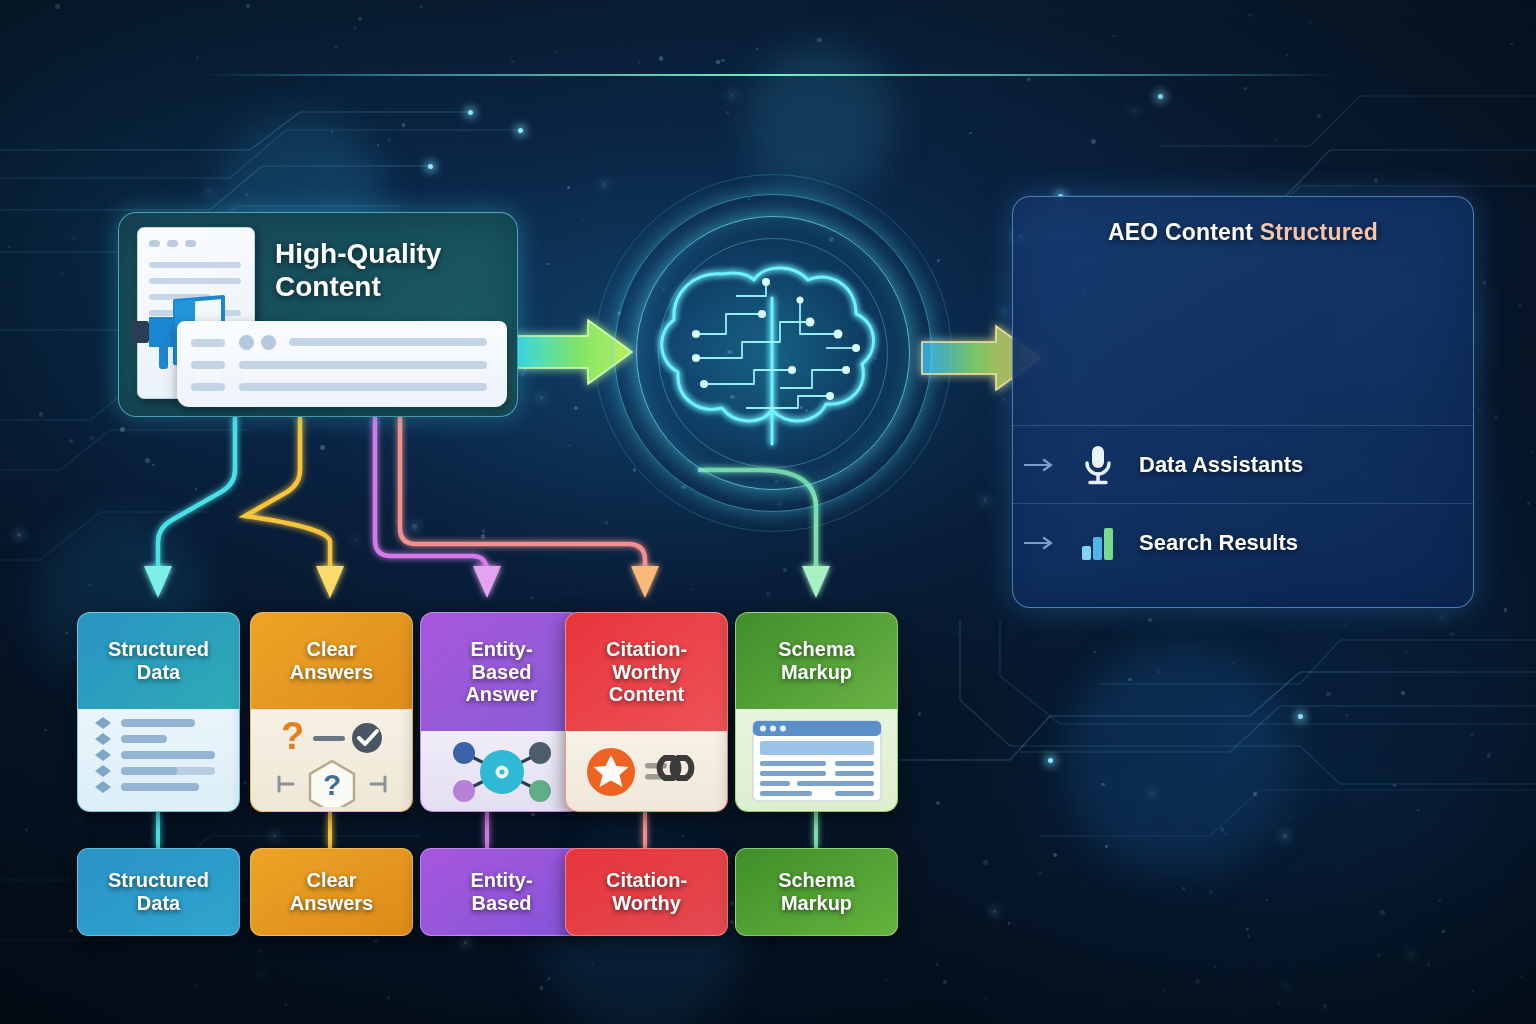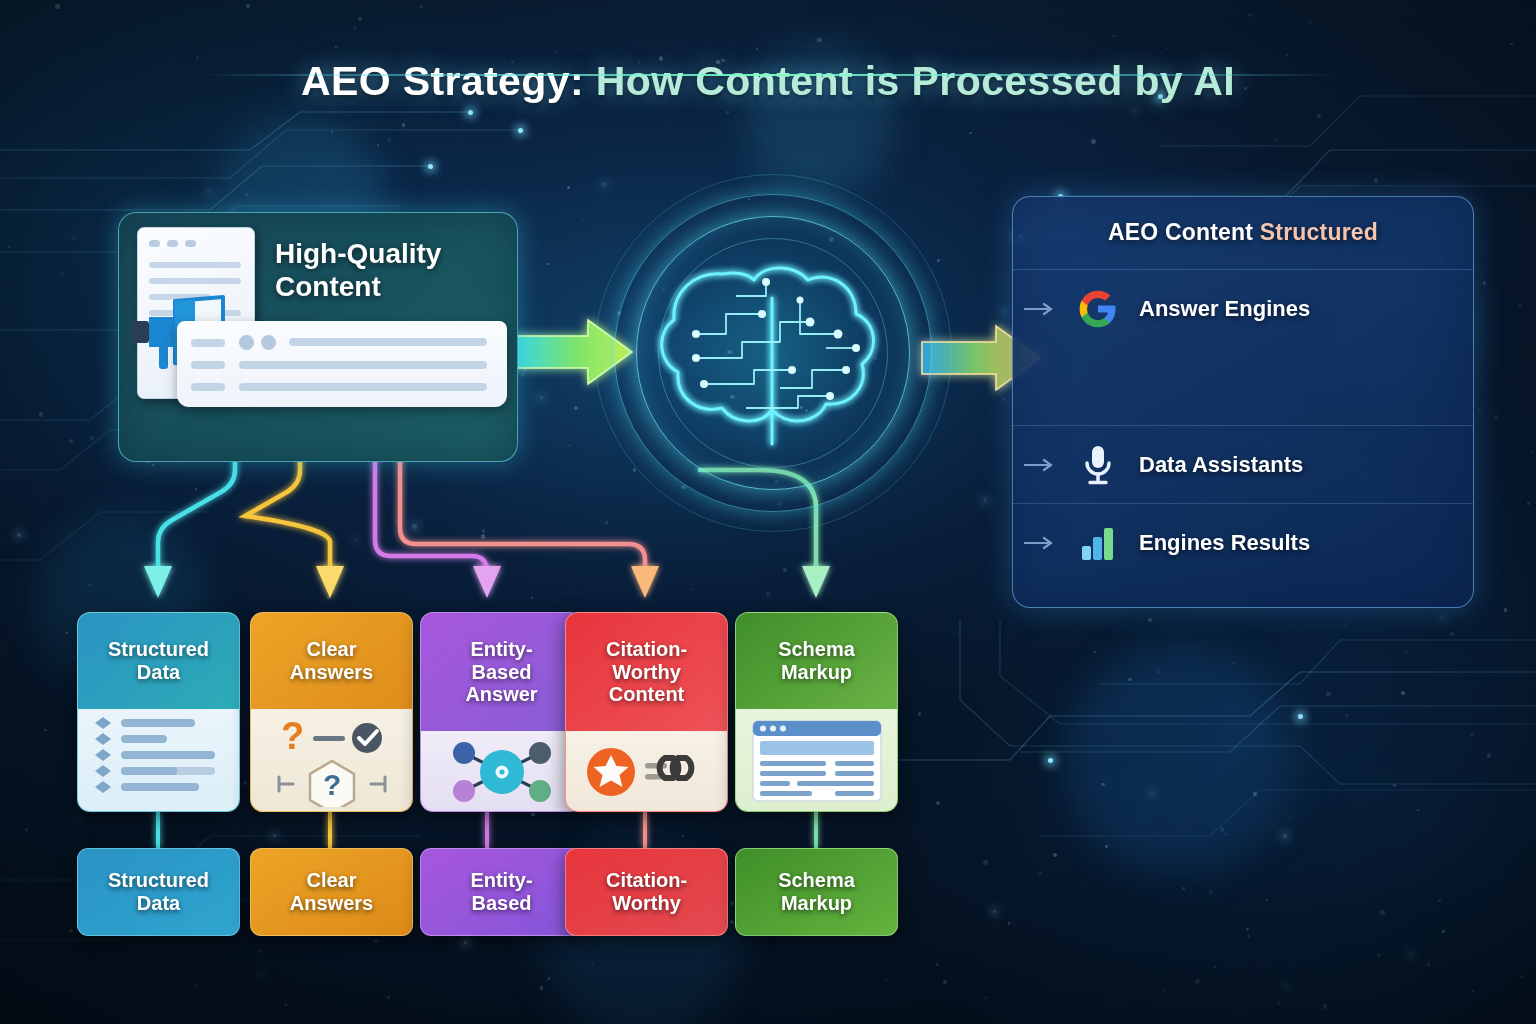--- a/index.html
+++ b/index.html
@@ -38,21 +38,21 @@
   .title .t1{ color:#ffffff; }
   .title .t2{ color:#b6ead9; }
   .title-rule{
     position:absolute; left:200px; top:74px; width:1140px; height:2px;
     background:linear-gradient(90deg, rgba(60,180,220,0) 0%, rgba(90,220,235,.5) 18%, rgba(120,255,200,.95) 50%, rgba(90,220,235,.5) 82%, rgba(60,180,220,0) 100%);
     filter:blur(.6px);
   }
 
   
   .content-card{
-    position:absolute; left:118px; top:212px; width:400px; height:250px;
+    position:absolute; left:118px; top:212px; width:400px; height:205px;
     border-radius:18px;
     background:linear-gradient(135deg, #1b4b5e 0%, #17505c 45%, #1d5f66 100%);
     border:1.5px solid rgba(120,230,245,.55);
     box-shadow:0 0 26px rgba(60,200,230,.38), inset 0 0 40px rgba(10,45,60,.6);
     padding-left:44px;
   }
   .cc-title{
     position:absolute; left:156px; top:24px; width:230px;
     color:#ffffff; font-size:28px; font-weight:bold; line-height:1.18;
     text-shadow:0 2px 6px rgba(0,0,0,.6);
@@ -523,28 +523,20 @@
       <div class="tdot" style="left: 1057.5px; top: 193.5px;"></div>
       <div class="tdot" style="left: 1017.5px; top: 233.5px;"></div>
       <div class="tdot" style="left: 1047.5px; top: 757.5px;"></div>
       <div class="tdot" style="left: 827.5px; top: 757.5px;"></div>
       <div class="tdot" style="left: 1297.5px; top: 713.5px;"></div>
       <div class="tdot" style="left: 1157.5px; top: 93.5px;"></div>
       <div class="tdot" style="left: 207.5px; top: 327.5px;"></div>
     </div>
   <div class="vignette"></div>
 
-  <div class="title-wrap">
-    <div style="position:relative; display:inline-block;">
-      <div class="title">
-        <span class="t1">AEO Strategy:</span>
-        <span class="t2">How Content is Processed by AI</span>
-      </div>
-    </div>
-  </div>
   <div class="title-rule"></div>
 
   <svg class="connectors" viewBox="0 0 1536 1024">
     <defs>
       <linearGradient id="ag" x1="0" y1="0" x2="1" y2="0">
         <stop offset="0%" stop-color="#34d6e8"></stop>
         <stop offset="55%" stop-color="#7fe36a"></stop>
         <stop offset="100%" stop-color="#c9f24e"></stop>
       </linearGradient>
       <linearGradient id="bg2" x1="0" y1="0" x2="1" y2="0">
@@ -702,36 +694,20 @@
           <circle cx="150" cy="62" r="3.5"></circle>
       </g>
     </svg>
   </div>
 
   <div class="panel">
     <div class="panel-title">
       <span class="pw">AEO Content </span><span class="pa">Structured</span>
     </div>
 
-    <div class="prow" style="top:72px;">
-      <div class="parrow">
-        <svg width="34" height="14" viewBox="0 0 34 14">
-            <path d="M0 7 H26 M20 2 L27 7 L20 12" stroke="#7d9dc9" stroke-width="2.2" fill="none" stroke-linecap="round"></path>
-          </svg>
-      </div>
-      <div class="picon">
-        <svg width="40" height="40" viewBox="0 0 48 48">
-          <path fill="#4285F4" d="M45 24c0-1.5-.1-2.9-.4-4.3H24v8.5h11.8c-.5 2.8-2.1 5.1-4.4 6.7v5.5h7.1C42.6 36.5 45 30.8 45 24z"></path>
-          <path fill="#34A853" d="M24 46c6 0 11-2 14.6-5.4l-7.1-5.5c-2 1.3-4.5 2.1-7.5 2.1-5.8 0-10.7-3.9-12.4-9.1H4.3v5.7C7.9 41.1 15.4 46 24 46z"></path>
-          <path fill="#FBBC05" d="M11.6 28.1c-.4-1.3-.7-2.7-.7-4.1s.3-2.8.7-4.1v-5.7H4.3C2.8 17.1 2 20.4 2 24s.8 6.9 2.3 9.8l7.3-5.7z"></path>
-          <path fill="#EA4335" d="M24 10.8c3.3 0 6.2 1.1 8.5 3.3l6.3-6.3C35 4.2 30 2 24 2 15.4 2 7.9 6.9 4.3 14.2l7.3 5.7C13.3 14.7 18.2 10.8 24 10.8z"></path>
-        </svg>
-      </div>
-      <div class="plabel">Answer Engines</div>
-    </div>
 
 
     <div class="prow" style="top:228px;">
       <div class="parrow">
         <svg width="34" height="14" viewBox="0 0 34 14">
             <path d="M0 7 H26 M20 2 L27 7 L20 12" stroke="#7d9dc9" stroke-width="2.2" fill="none" stroke-linecap="round"></path>
           </svg>
       </div>
       <div class="picon">
         <svg width="34" height="44" viewBox="0 0 34 44">
@@ -750,21 +726,21 @@
             <path d="M0 7 H26 M20 2 L27 7 L20 12" stroke="#7d9dc9" stroke-width="2.2" fill="none" stroke-linecap="round"></path>
           </svg>
       </div>
       <div class="picon">
         <svg width="42" height="42" viewBox="0 0 42 42">
           <rect x="5" y="24" width="9" height="14" rx="2" fill="#83d3f7"></rect>
           <rect x="16" y="15" width="9" height="23" rx="2" fill="#4fb5ea"></rect>
           <rect x="27" y="6" width="9" height="32" rx="2" fill="#79da8e"></rect>
         </svg>
       </div>
-      <div class="plabel">Engines Results</div>
+      <div class="plabel">Search Results</div>
     </div>
   </div>
 
   <div class="cat" style="left:77px; background:linear-gradient(140deg,#2a93c4,#2fb7b0); border:1.5px solid rgba(160,235,250,.55);">
     <div class="chead">
       <span>
         <b style="font-weight:bold; display:block;">Structured</b>
         <b style="font-weight:bold; display:block;">Data</b>
       </span>
     </div>

